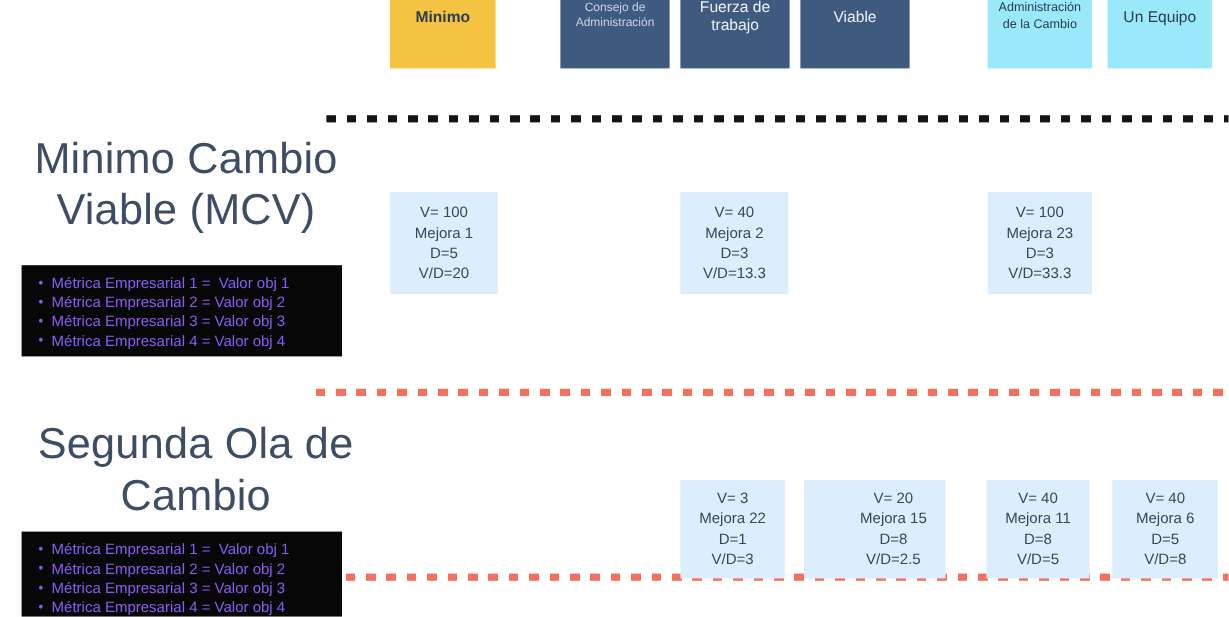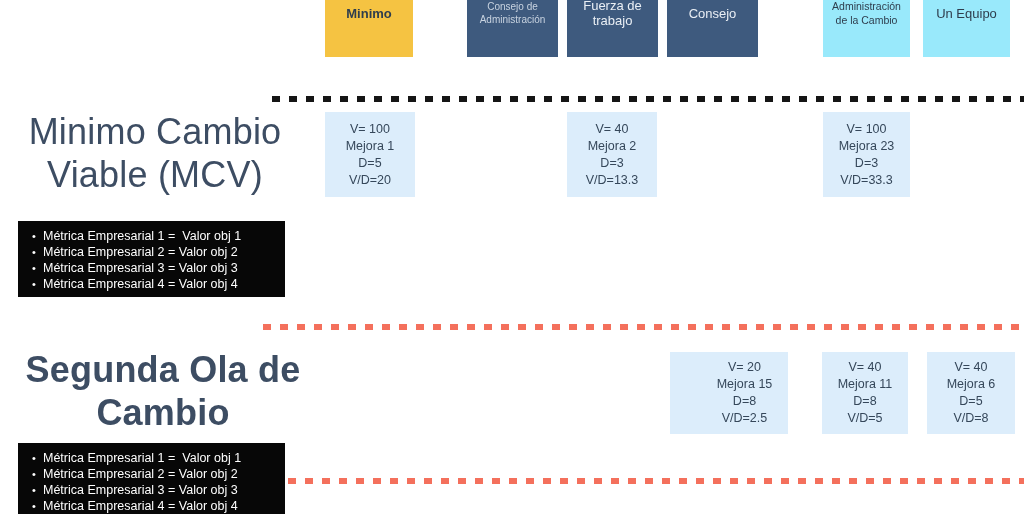--- a/index.html
+++ b/index.html
@@ -26,25 +26,26 @@
   .sec-title{
     position:absolute;color:#3D4D63;font-size:36px;line-height:43px;
     text-align:center;white-space:pre-line;font-weight:400;letter-spacing:.2px;
   }
   
   .vbox{
     position:absolute;background:#DCEDFB;color:#35475A;
     font-size:12.5px;line-height:17px;
     display:flex;align-items:center;justify-content:center;text-align:center;
     white-space:pre-line;
+    margin-top:48px;
   }
   
   .mbox{
     position:absolute;background:#070707;width:267px;height:76px;
-    box-sizing:border-box;padding:7px 6px 5px 12px;color:#ffffff;
+    box-sizing:border-box;padding:7px 6px 5px 12px;color:#8b5cf6;
   }
   .metric{
     font-size:12.5px;line-height:16px;white-space:pre-wrap;
     position:relative;padding-left:13px;
   }
   .metric::before{content:"\2022";position:absolute;left:2px;font-size:11px;}
 </style>
 </head>
 <body>
 
@@ -53,21 +54,21 @@
   <div class="hbox c-yellow" style="left:325px;width:88px;">
     <span>Minimo</span>
   </div>
   <div class="hbox c-navy small" style="left:467px;width:91px;">
     <span>Consejo de Administración</span>
   </div>
   <div class="hbox c-navy" style="left:567px;width:91px;">
     <span>Fuerza de trabajo</span>
   </div>
   <div class="hbox c-navy" style="left:667px;width:91px;">
-    <span>Consejo</span>
+    <span>Viable</span>
   </div>
   <div class="hbox c-cyan small" style="left:823px;width:87px;">
     <span>Administración de la Cambio</span>
   </div>
   <div class="hbox c-cyan" style="left:923px;width:87px;">
     <span>Un Equipo</span>
   </div>
 
   <div class="dash dash-black" style="left:272px;top:96px;width:752px;"></div>
   <div class="dash dash-orange" style="left:263px;top:324px;width:761px;"></div>
@@ -89,23 +90,27 @@
 D=3
 V/D=33.3</div>
 
   <div class="mbox" style="left:18px;top:221px;">
     <div class="metric">Métrica Empresarial 1 =  Valor obj 1</div>
     <div class="metric">Métrica Empresarial 2 = Valor obj 2</div>
     <div class="metric">Métrica Empresarial 3 = Valor obj 3</div>
     <div class="metric">Métrica Empresarial 4 = Valor obj 4</div>
   </div>
 
-  <div class="sec-title" style="left:13px;top:348px;width:300px;font-weight:bold;">Segunda Ola de
+  <div class="sec-title" style="left:13px;top:348px;width:300px;">Segunda Ola de
 Cambio</div>
 
+  <div class="vbox" style="left:567px;top:352px;width:87px;height:82px;">V= 3
+Mejora 22
+D=1
+V/D=3</div>
   <div class="vbox" style="left:670px;top:352px;width:87px;height:82px;padding-left:31px;">V= 20
 Mejora 15
 D=8
 V/D=2.5</div>
   <div class="vbox" style="left:822px;top:352px;width:86px;height:82px;">V= 40
 Mejora 11
 D=8
 V/D=5</div>
   <div class="vbox" style="left:927px;top:352px;width:88px;height:82px;">V= 40
 Mejora 6

